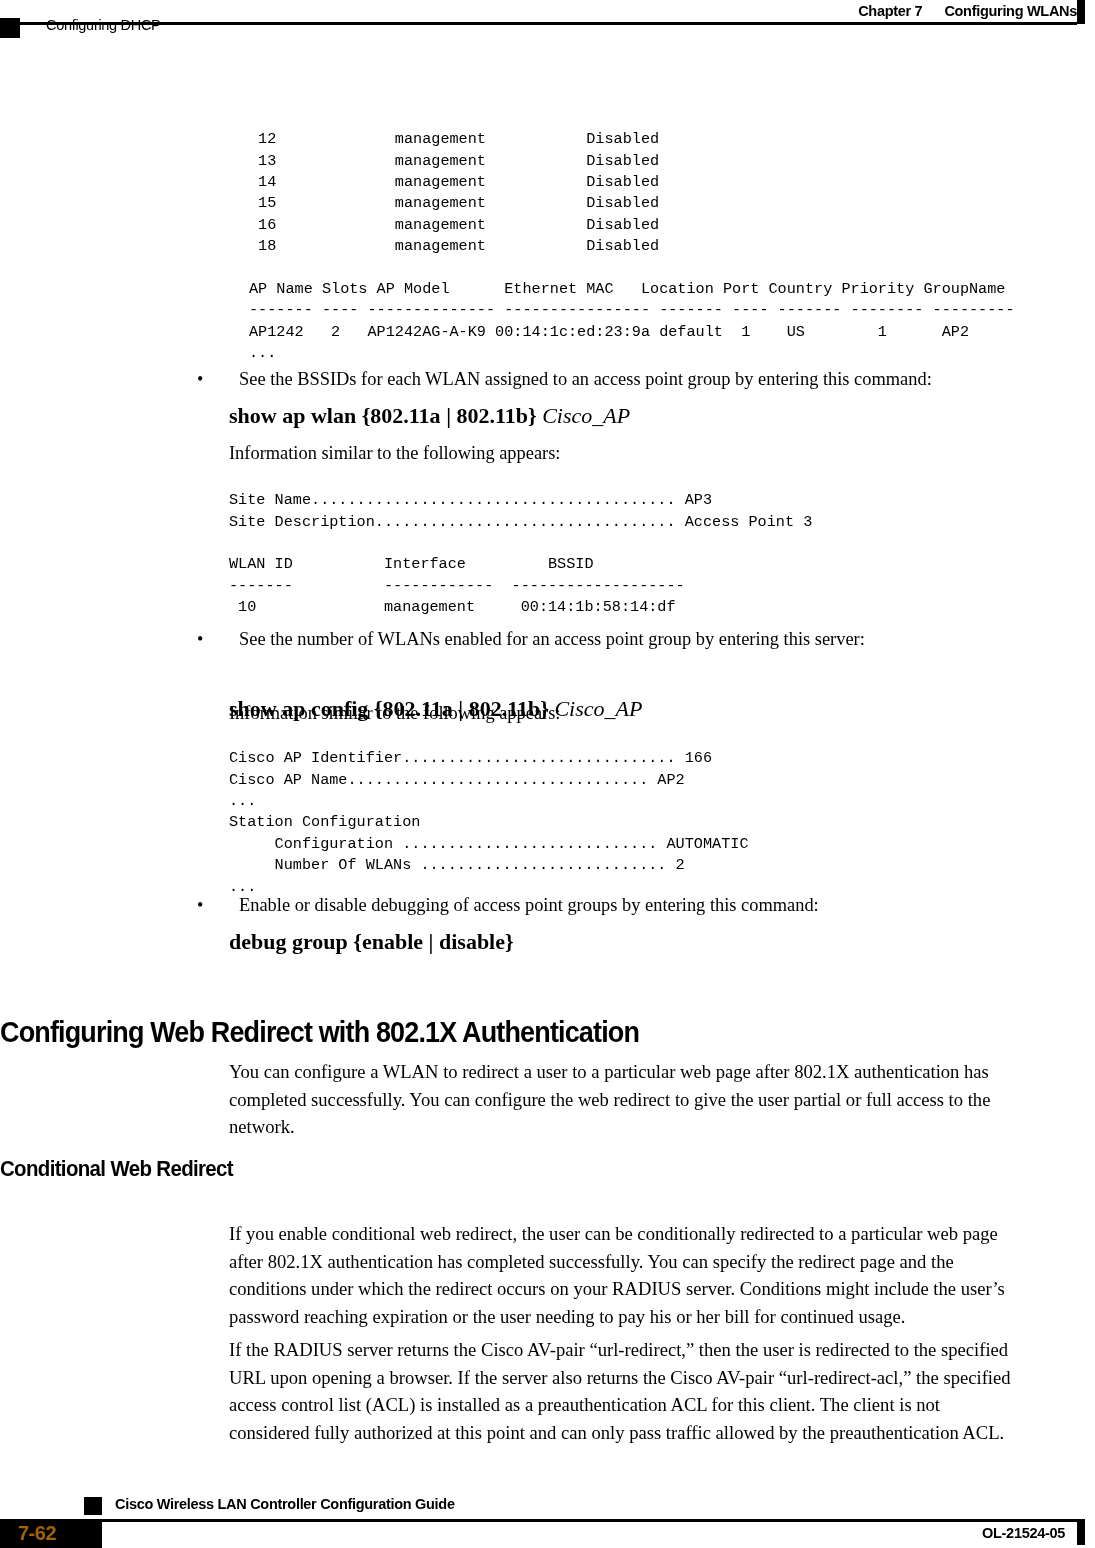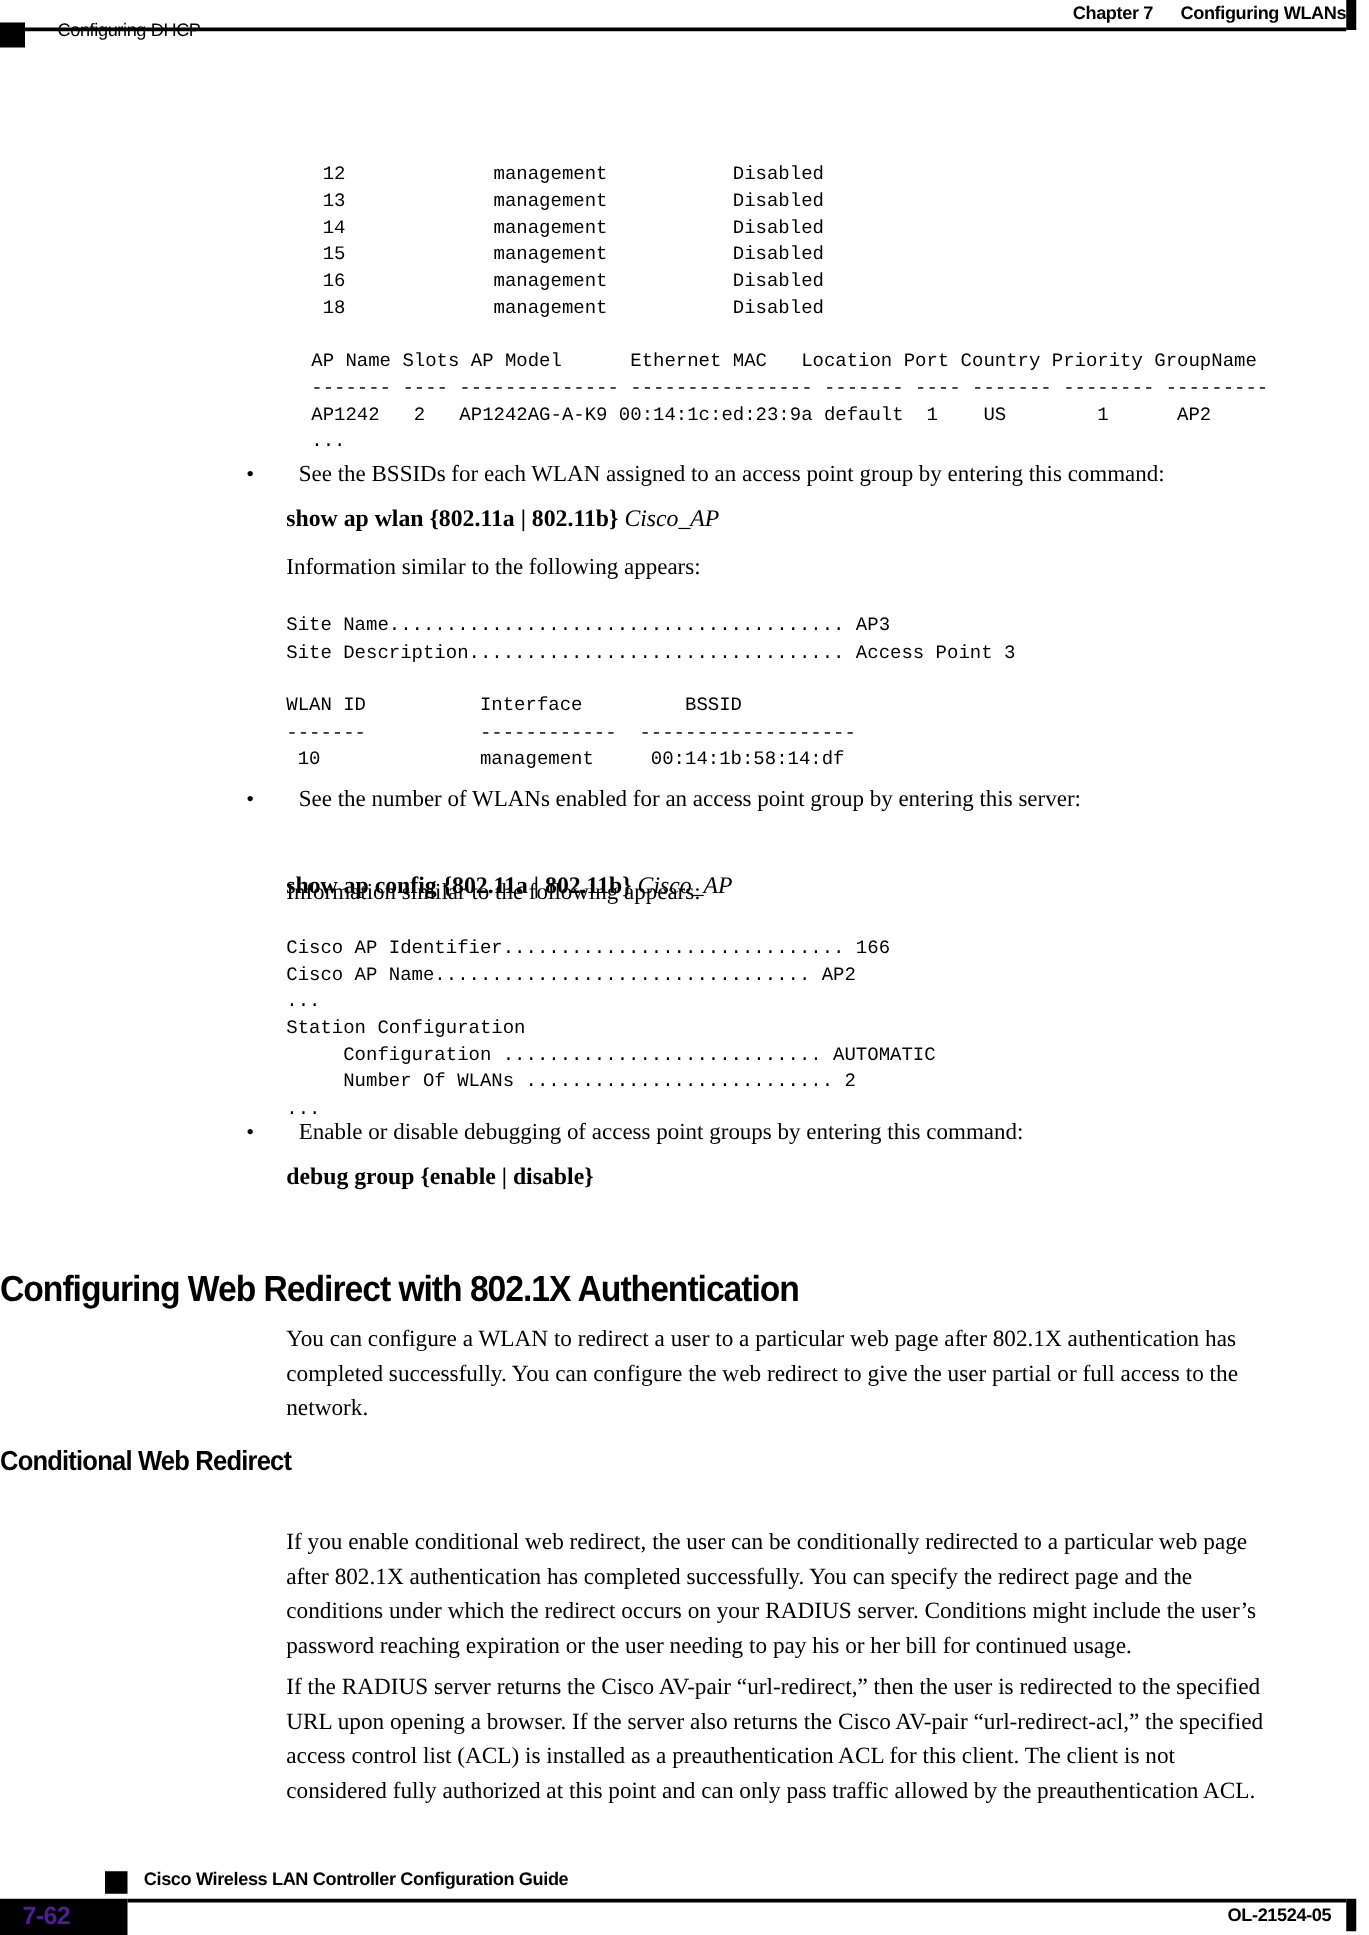--- a/index.html
+++ b/index.html
@@ -90,21 +90,21 @@
   }
   .bullet-text {
     font-size: 18.4px;
     line-height: 24px;
     white-space: nowrap;
     margin-left: 20px;
   }
 
   .cmd {
     position: absolute;
-    font-size: 19px;
+    font-size: 22px;
     line-height: 24px;
     white-space: nowrap;
     text-align: center;
   }
   .cmd b { font-weight: bold; }
   .cmd i { font-style: italic; }
   .cmd .brace { font-weight: bold; }
 
   .para-lead {
     position: absolute;
@@ -182,21 +182,21 @@
     background: #000000;
   }
   .ftr-pagenum {
     position: absolute;
     left: 18px;
     top: 1522px;
     font-family: "Liberation Sans", sans-serif;
     font-weight: bold;
     font-size: 20px;
     letter-spacing: -0.5px;
-    color: #4c1d95;
+    color: #a16207;
     white-space: nowrap;
   }
   .ftr-docid {
     position: absolute;
     right: 30px;
     top: 1525px;
     font-family: "Liberation Sans", sans-serif;
     font-weight: bold;
     font-size: 14.5px;
     letter-spacing: -0.3px;

